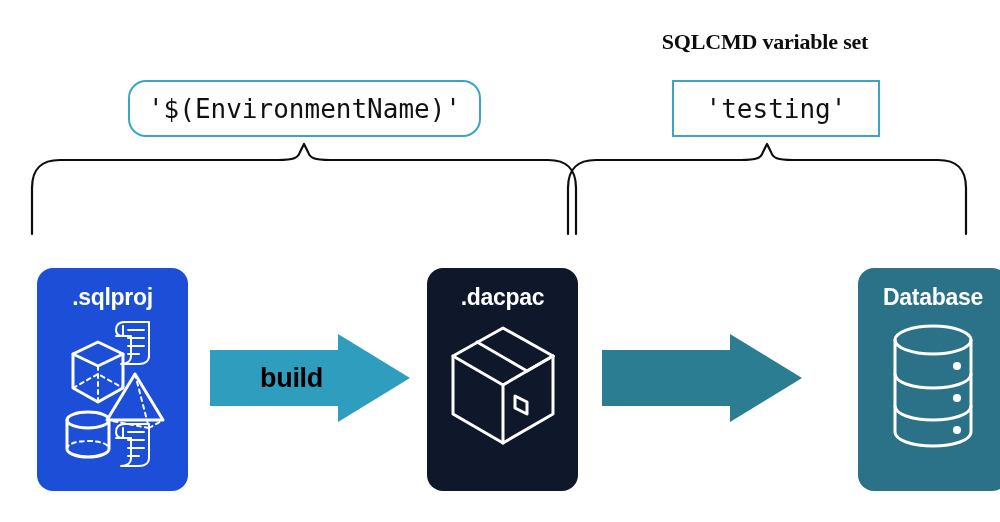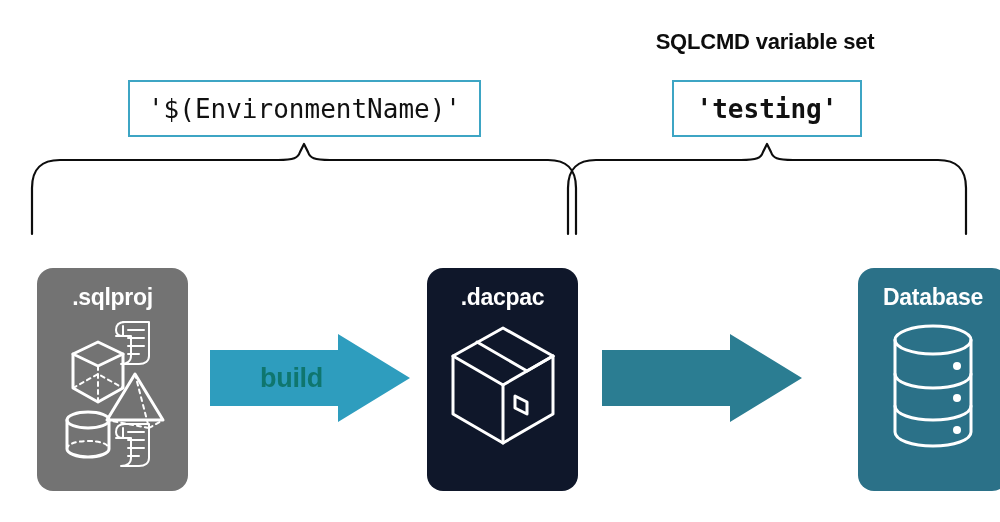--- a/index.html
+++ b/index.html
@@ -23,38 +23,38 @@
     position: absolute;
     font-family: "Liberation Sans", sans-serif;
     font-weight: bold;
     font-size: 22px;
     color: #0d0d0d;
     text-align: center;
     white-space: nowrap;
     letter-spacing: -0.2px;
   }
   #title-left  { left: 105px; top: 29px; width: 400px; }
-  #title-right { left: 600px; top: 29px; width: 330px; }
+  #title-right { left: 600px; top: 29px; width: 330px; font-family: Liberation Serif, serif; }
 
   
   .code-box {
     position: absolute;
     border: 2px solid #3da5c4;
     background: #ffffff;
     box-sizing: border-box;
     display: flex;
     align-items: center;
     justify-content: center;
     font-family: "DejaVu Sans Mono", monospace;
     font-size: 26px;
     color: #111111;
     white-space: nowrap;
   }
-  #code-left  { left: 128px; top: 80px; width: 353px; height: 57px; }
-  #code-right { left: 672px; top: 80px; width: 190px; height: 57px; font-weight: bold; }
+  #code-left  { left: 128px; top: 80px; width: 353px; height: 57px; border-radius: 18px; }
+  #code-right { left: 672px; top: 80px; width: 208px; height: 57px; }
 
   
   .brace-svg {
     position: absolute;
     overflow: visible;
   }
   #brace-left  { left: 30px;  top: 150px; }
   #brace-right { left: 566px; top: 150px; }
   .brace-path {
     fill: none;
@@ -63,21 +63,21 @@
     stroke-linecap: round;
     stroke-linejoin: round;
   }
 
   
   .artifact-box {
     position: absolute;
     border-radius: 16px;
     box-sizing: border-box;
   }
-  #box-sqlproj  { left: 37px;  top: 268px; width: 151px; height: 223px; background: #737373; }
+  #box-sqlproj  { left: 37px;  top: 268px; width: 151px; height: 223px; background: #1d4ed8; }
   #box-dacpac   { left: 427px; top: 268px; width: 151px; height: 223px; background: #0f172a; }
   #box-database { left: 818px; top: 268px; width: 150px; height: 223px; background: #2b7188; margin-left: 40px; }
 
   .artifact-label {
     position: absolute;
     top: 16px;
     left: 0;
     width: 100%;
     text-align: center;
     font-family: "Liberation Sans", sans-serif;
@@ -133,21 +133,21 @@
   .arrow-label {
     position: absolute;
     top: 50%;
     transform: translateY(-50%);
     left: 14px;
     width: 135px;
     text-align: center;
     font-family: "Liberation Sans", sans-serif;
     font-weight: bold;
     font-size: 27px;
-    color: #0f766e;
+    color: #000000;
     white-space: nowrap;
     letter-spacing: -0.3px;
     pointer-events: none;
   }
 </style>
 </head>
 <body>
 
 <div id="canvas">
 

